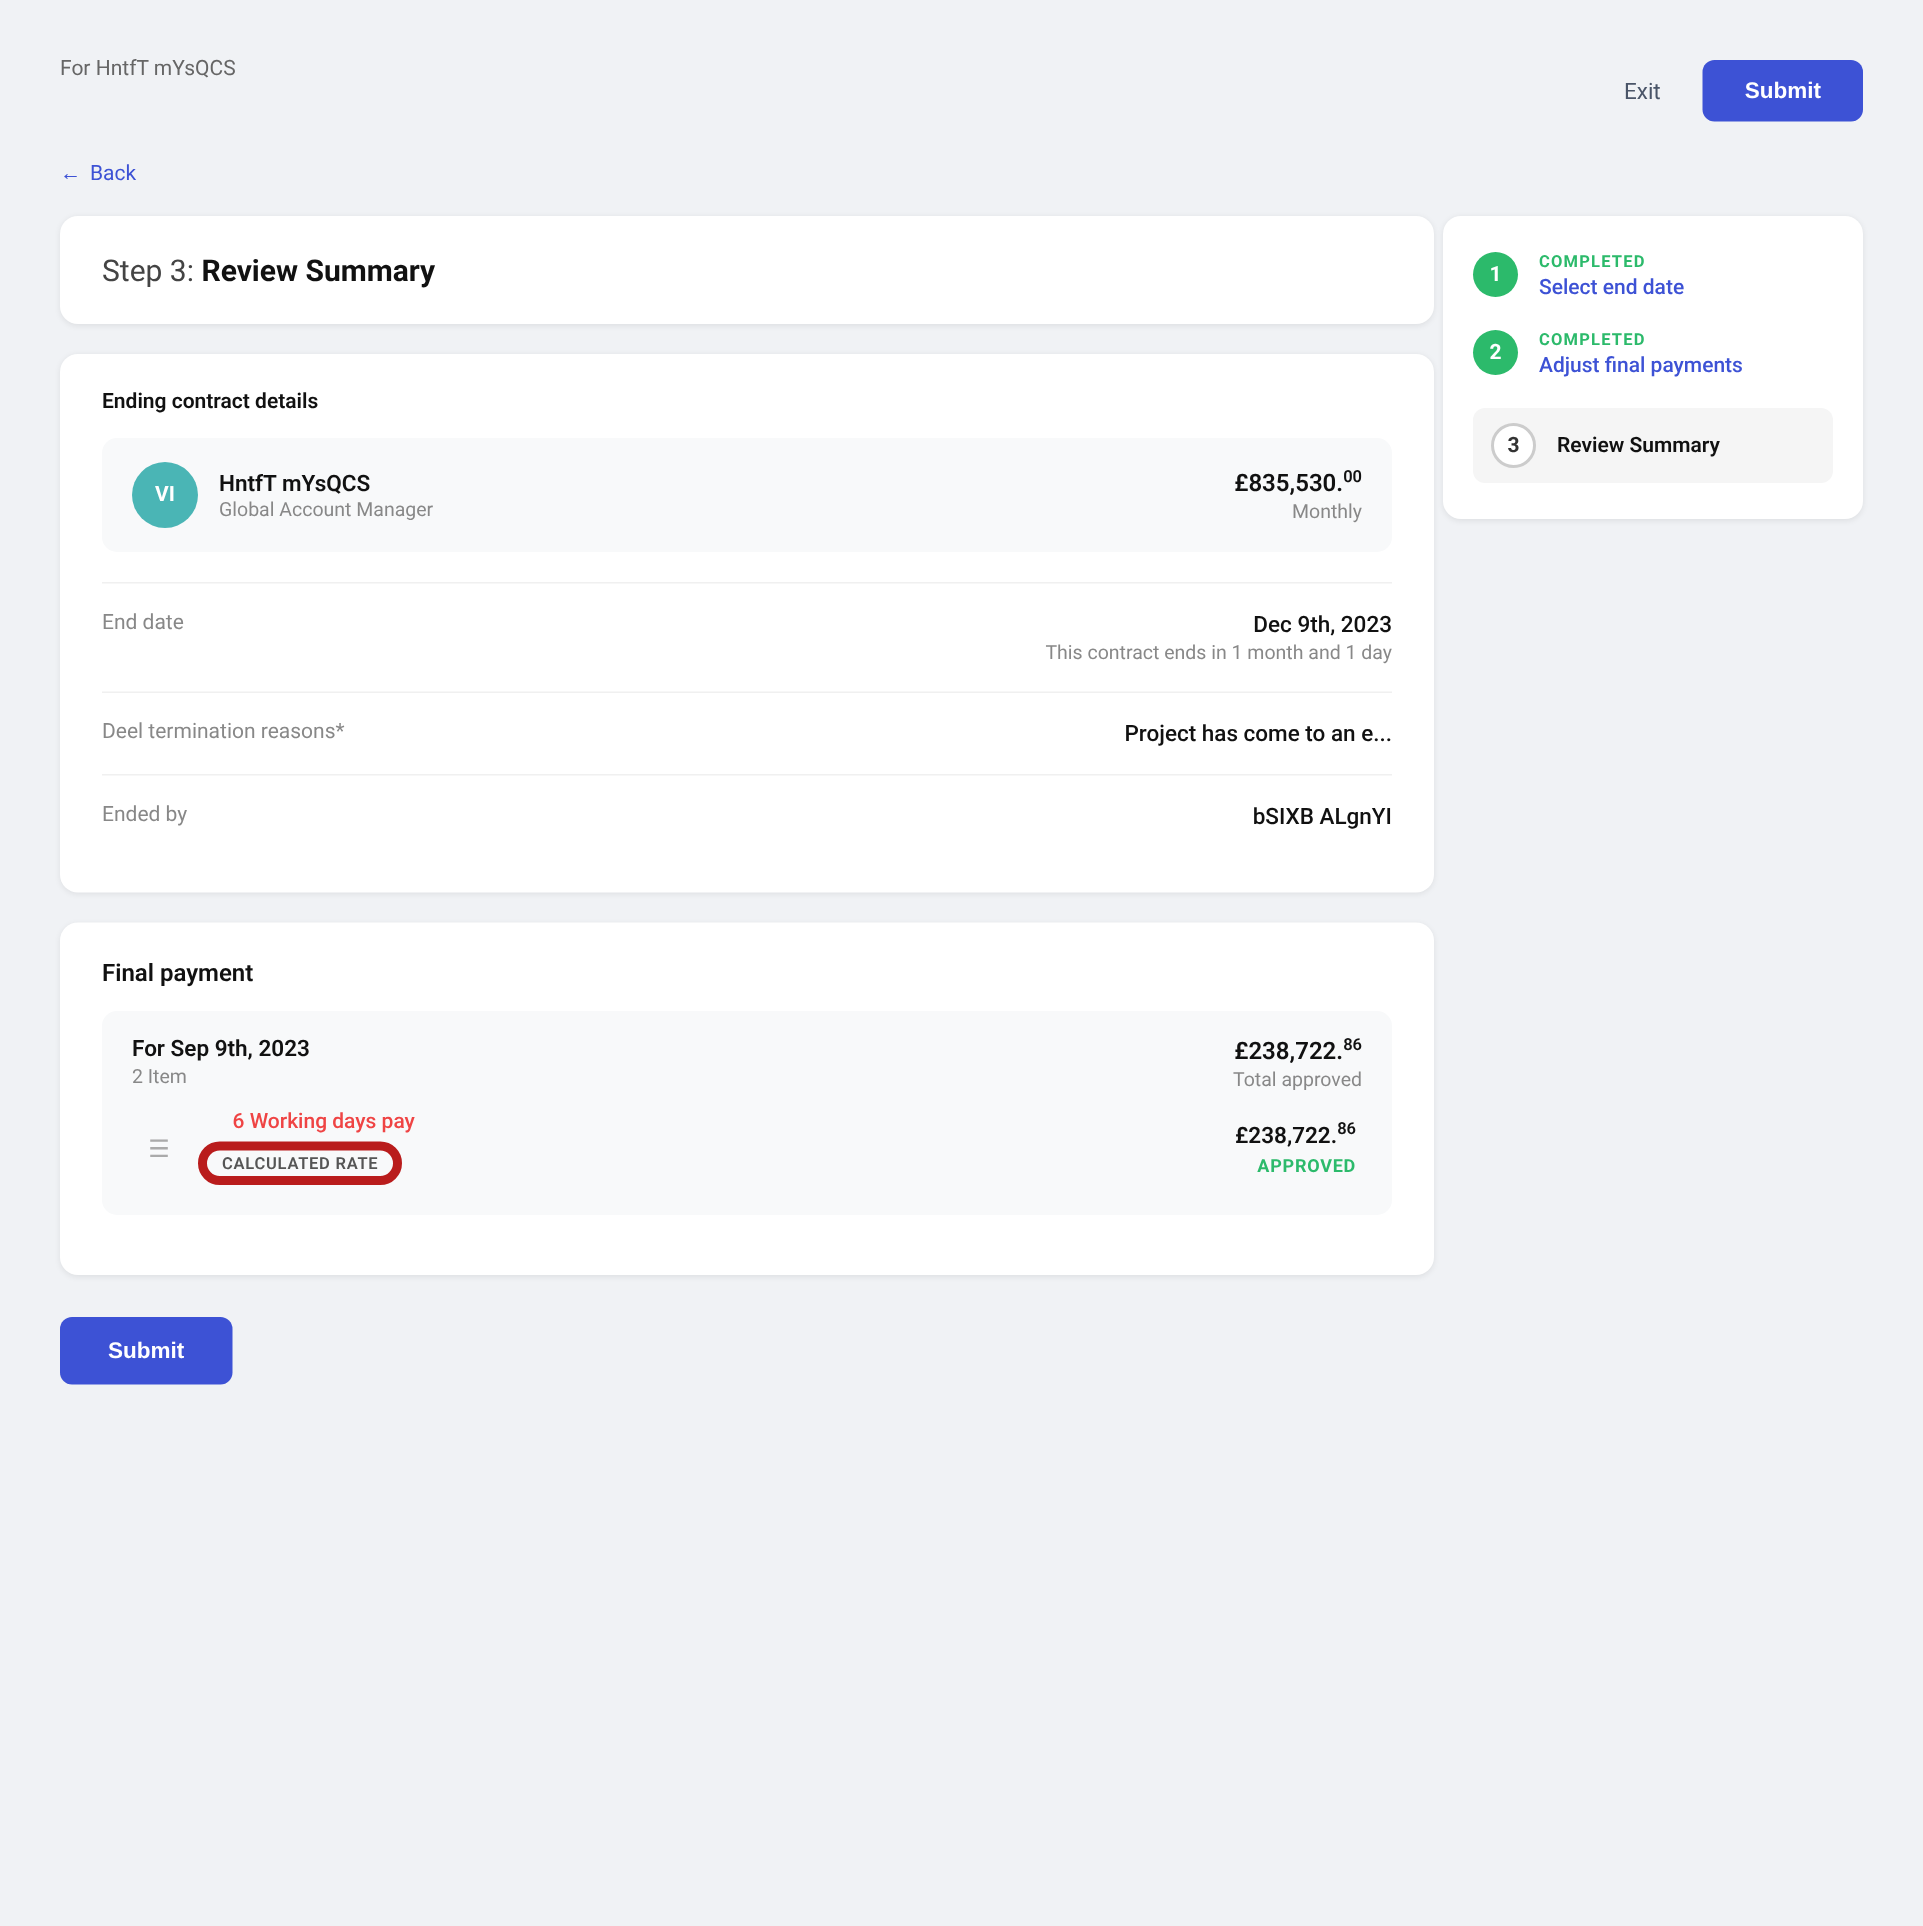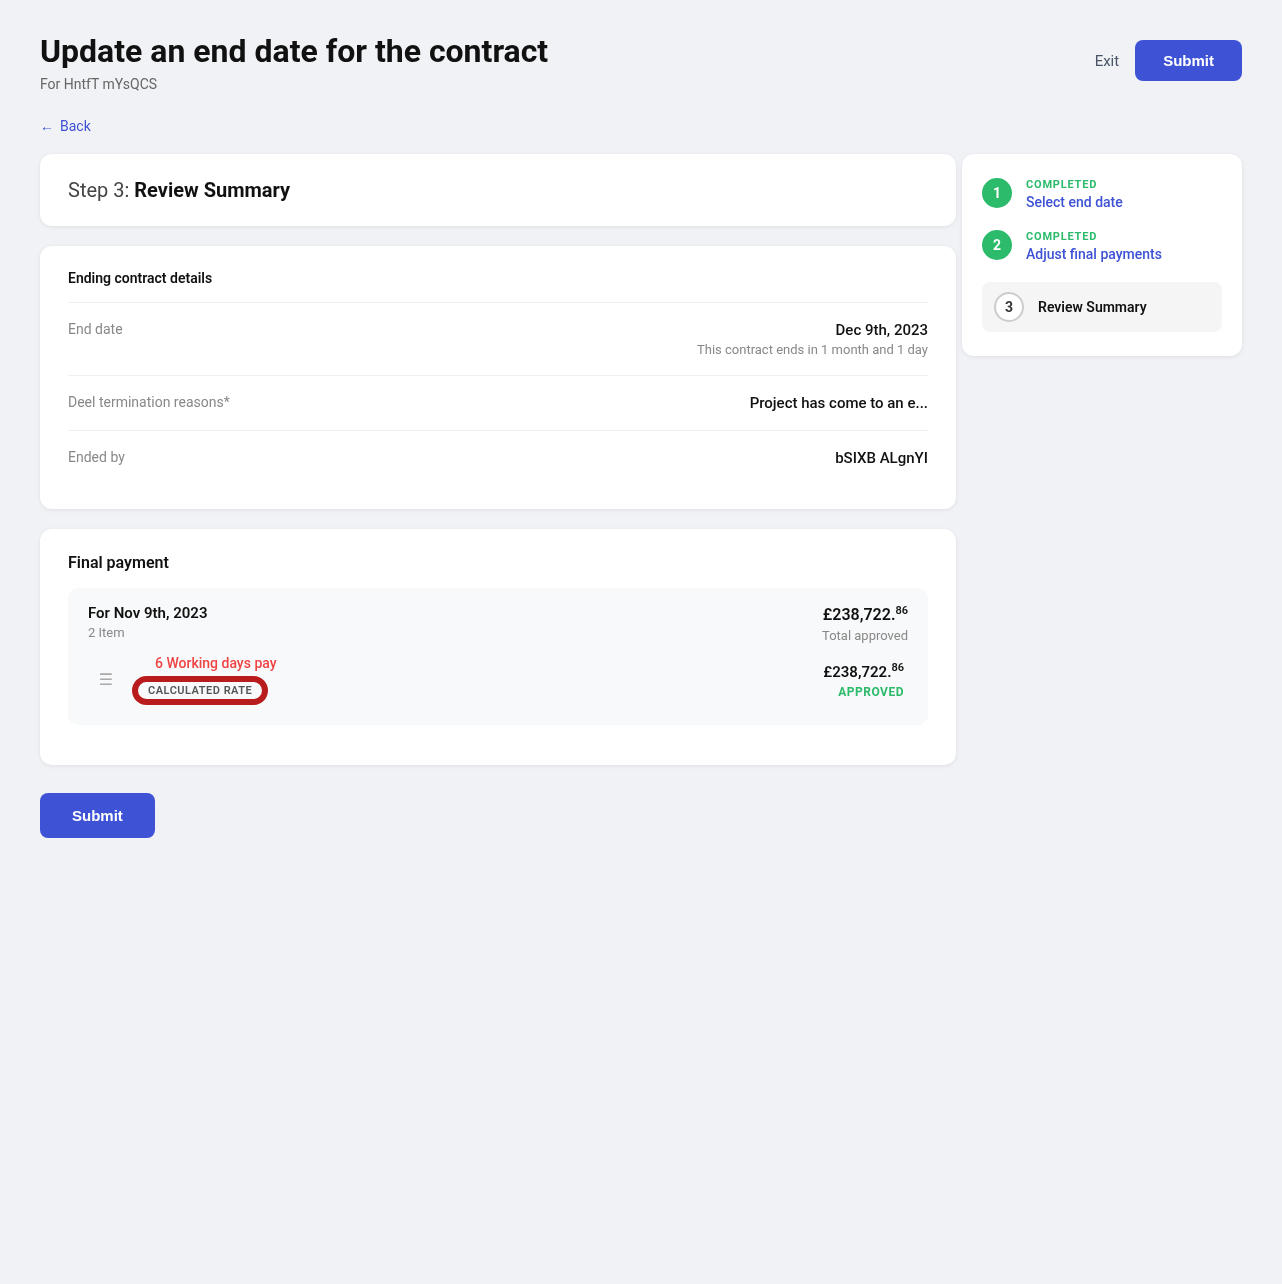--- a/index.html
+++ b/index.html
@@ -26,21 +26,21 @@
       line-height: 1.2;
     }
     .page-subtitle {
       font-size: 14px;
       color: #666;
       margin-top: 6px;
     }
     .header-right {
       display: flex;
       align-items: center;
-      gap: 16px;
+      gap: 28px;
       padding-top: 8px;
     }
     .exit-link {
       font-size: 15px;
       color: #4a5568;
       cursor: pointer;
       text-decoration: none;
     }
     .submit-btn-header {
       background: #3d52d5;
@@ -376,21 +376,20 @@
     }
   </style>
 </head>
 <body>
 
 
 
 
 <div class="page-header">
   <div class="header-left">
-    <h1 class="page-title">Update an end date for the contract</h1>
     <div class="page-subtitle">For HntfT mYsQCS</div>
   </div>
   <div class="header-right">
     <a class="exit-link">Exit</a>
     <button class="submit-btn-header">Submit</button>
   </div>
 </div>
 
 
 <a class="back-link">
@@ -406,20 +405,33 @@
     <div class="step-card">
       <div class="step-header">
         <span class="step-label">Step 3:</span>
         <span class="step-title"> Review Summary</span>
       </div>
     </div>
 
     <div class="details-card">
       <div class="details-section-title">Ending contract details</div>
 
+      <div class="contract-row">
+        <div class="avatar">VI</div>
+        <div class="contract-info">
+          <div class="contract-name">HntfT mYsQCS</div>
+          <div class="contract-role">Global Account Manager</div>
+        </div>
+        <div class="contract-amount">
+          <div class="amount-value">
+            <span>£835,530.</span><sup>00</sup>
+          </div>
+          <div class="amount-period">Monthly</div>
+        </div>
+      </div>
 
       <div class="detail-row">
         <div class="detail-label">End date</div>
         <div class="detail-value">
           <div class="detail-value-main">Dec 9th, 2023</div>
           <div class="detail-value-sub">This contract ends in 1 month and 1 day</div>
         </div>
       </div>
 
       <div class="detail-row">
@@ -436,21 +448,21 @@
         </div>
       </div>
     </div>
 
     <div class="payment-card">
       <div class="payment-section-title">Final payment</div>
 
       <div class="payment-row">
         <div class="payment-row-top">
           <div>
-            <div class="payment-date">For Nov 9th, 2023</div>
+            <div class="payment-date">For Sep 9th, 2023</div>
             <div class="payment-items">2 Item</div>
           </div>
           <div>
             <div class="payment-amount">
               <span>£238,722.</span><sup>86</sup>
             </div>
             <div class="payment-status">Total approved</div>
           </div>
         </div>
 

